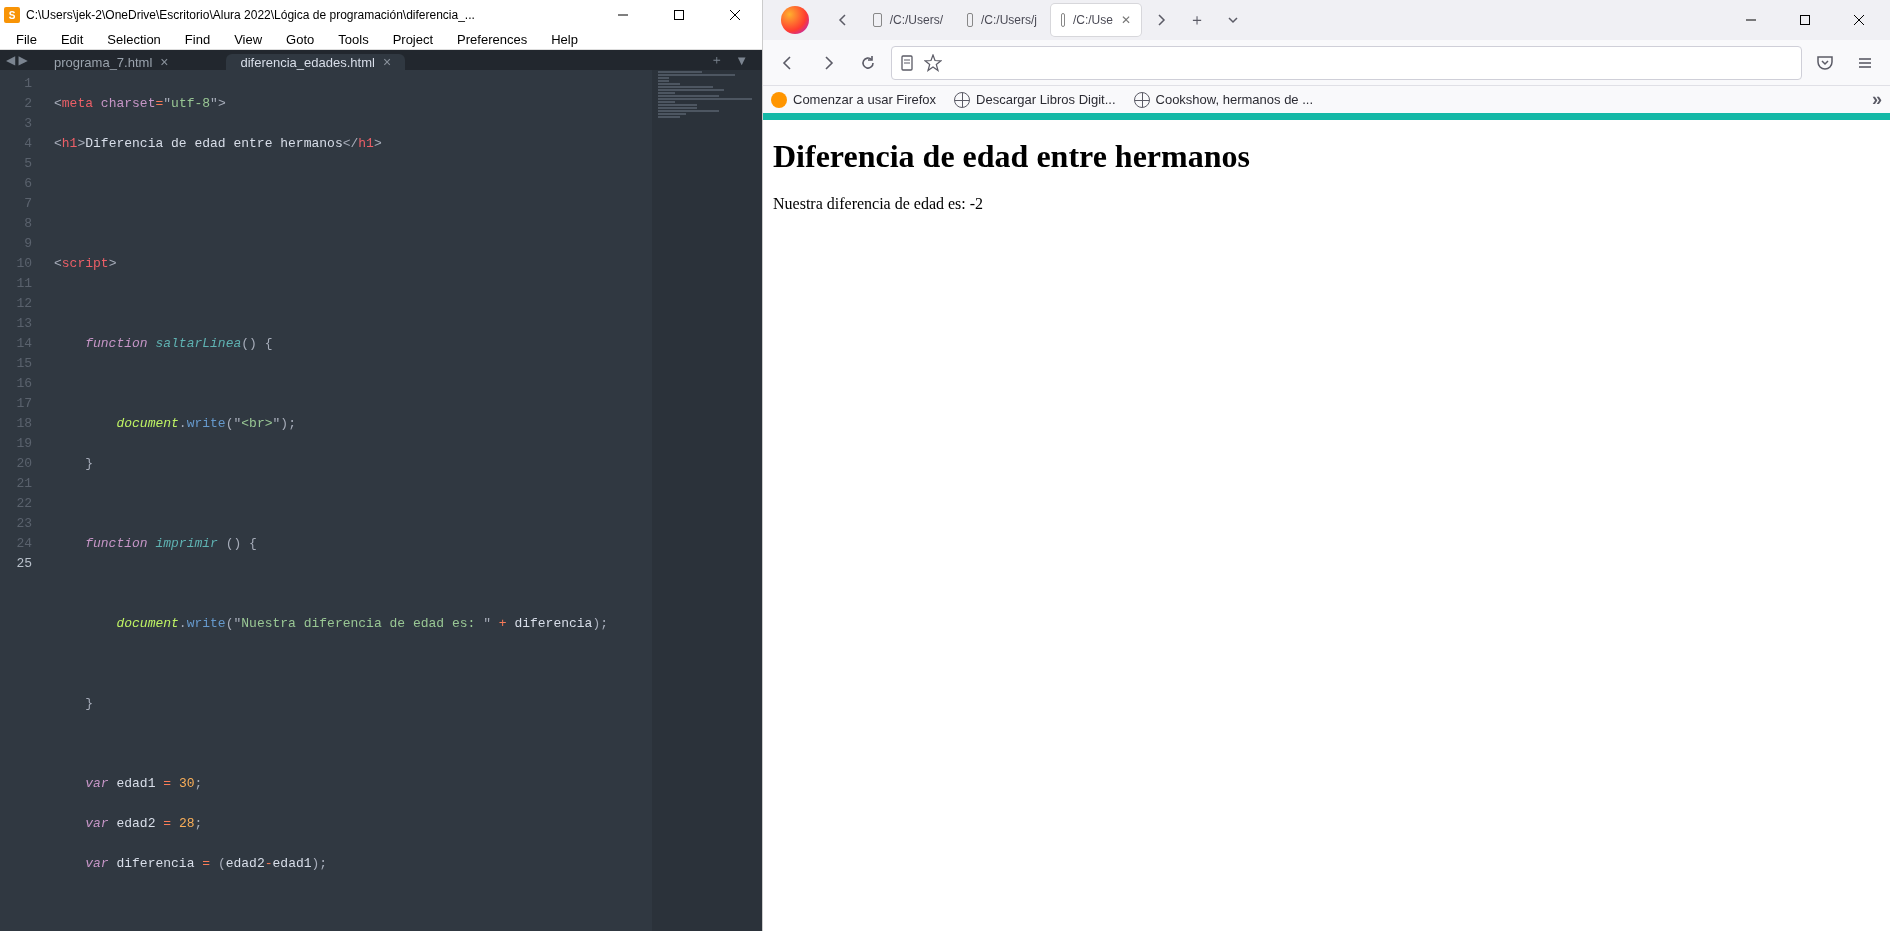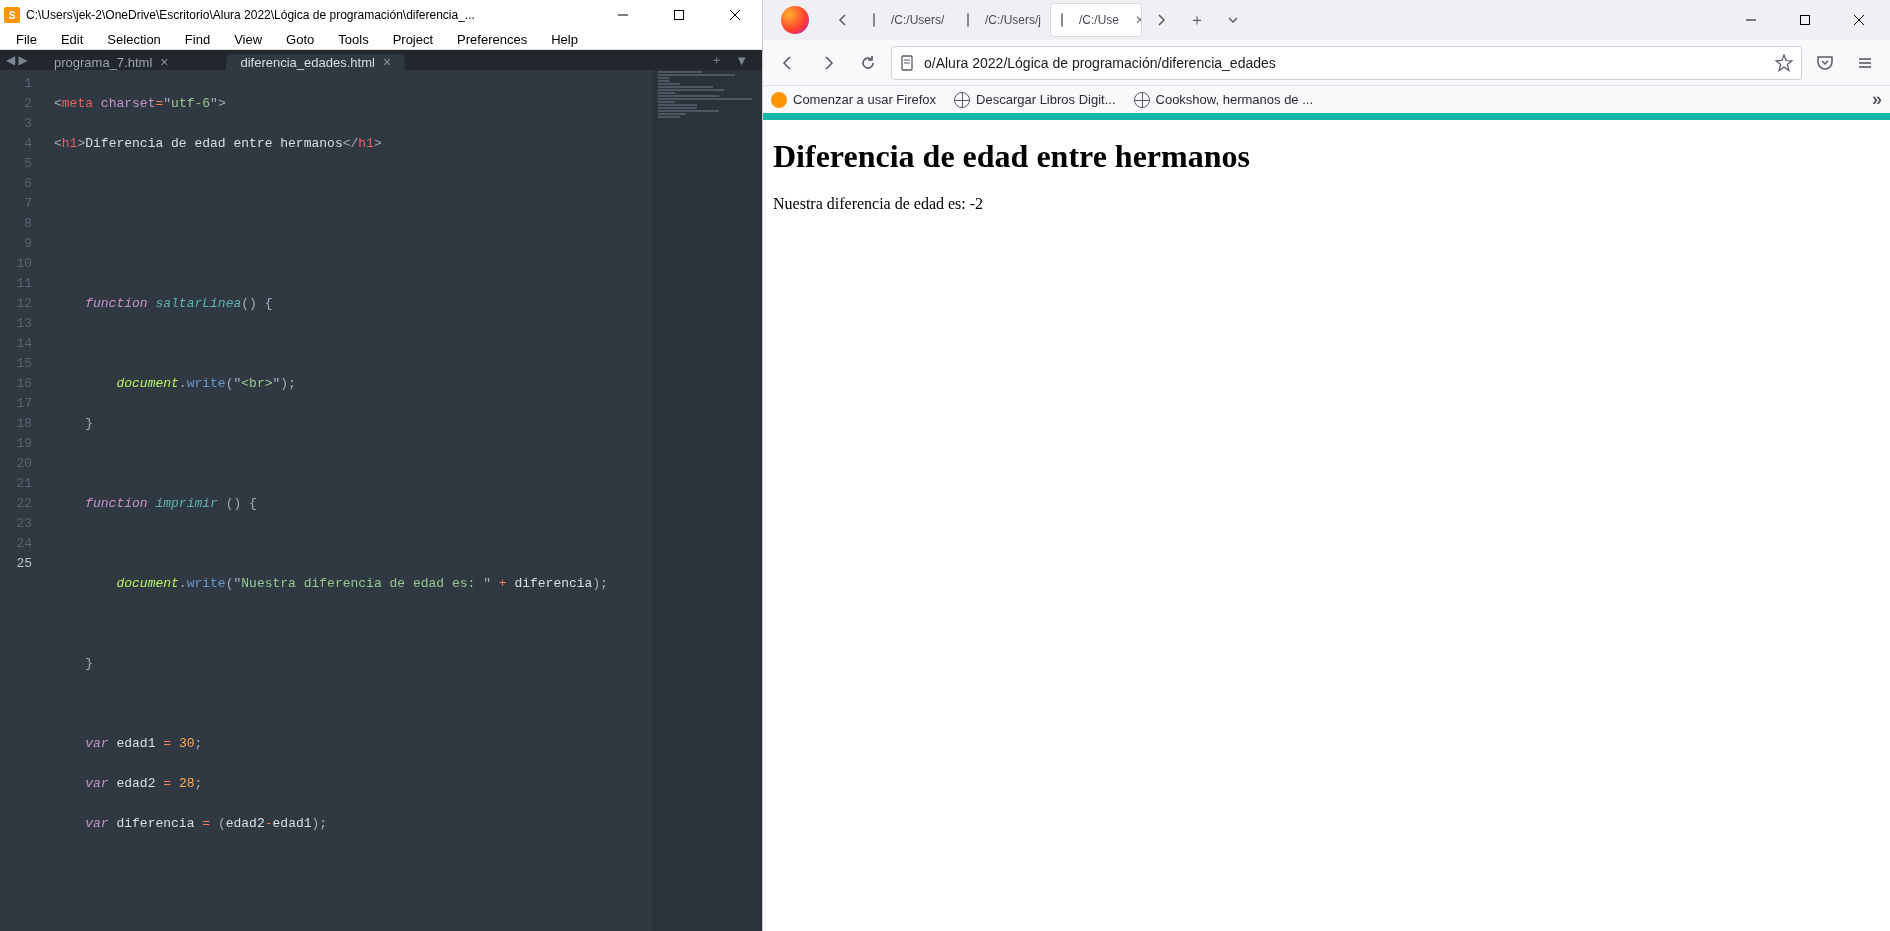--- a/index.html
+++ b/index.html
@@ -170,28 +170,28 @@
     background: radial-gradient(circle at 30% 30%, #ffb02e, #ff3b30 60%, #a020f0 100%);
     position: relative;
   }
   .ff-navarr {
     width: 32px; height: 32px;
     display: flex; align-items: center; justify-content: center;
     color: #5b5b66; font-size: 16px;
   }
   .ff-tab {
     height: 32px;
-    display: flex; align-items: center; gap: 16px;
+    display: flex; align-items: center; gap: 8px;
     padding: 0 10px;
     border-radius: 4px;
     color: #4a4a55;
     font-size: 12px;
     min-width: 0;
     max-width: 90px;
-    overflow: hidden; white-space: nowrap;
+    overflow: hidden; white-space: nowrap; justify-content: flex-end;
   }
   .ff-tab .fileicon {
     width: 14px; height: 14px;
     border: 1px solid #888; border-radius: 2px;
     position: relative;
   }
   .ff-tab.active {
     background: #fff;
     box-shadow: 0 0 0 1px #d7d7db;
   }
@@ -355,24 +355,25 @@
       <div class="ln">19</div>
       <div class="ln">20</div>
       <div class="ln">21</div>
       <div class="ln">22</div>
       <div class="ln">23</div>
       <div class="ln">24</div>
       <div class="ln cur">25</div>
     </div>
 
     <div class="st-code">
-<div class="line"><span class="tok-punc">&lt;</span><span class="tok-tag">meta</span><span> </span><span class="tok-attr">charset</span><span class="tok-op">=</span><span class="tok-punc">"</span><span class="tok-str">utf-6</span><span class="tok-punc">"</span><span class="tok-punc">&gt;</span></div>
+<div class="line"><span class="tok-punc">&lt;</span><span class="tok-tag">meta</span><span> </span><span class="tok-attr">charset</span><span class="tok-op">=</span><span class="tok-punc">"</span><span class="tok-str">utf-8</span><span class="tok-punc">"</span><span class="tok-punc">&gt;</span></div>
 <div class="line"><span class="tok-punc">&lt;</span><span class="tok-tag">h1</span><span class="tok-punc">&gt;</span><span class="tok-text">Diferencia de edad entre hermanos</span><span class="tok-punc">&lt;/</span><span class="tok-tag">h1</span><span class="tok-punc">&gt;</span></div>
 <div class="line"></div>
 <div class="line"></div>
+<div class="line"><span class="tok-punc">&lt;</span><span class="tok-tag">script</span><span class="tok-punc">&gt;</span></div>
 <div class="line"></div>
 <div class="line"><span>    </span><span class="tok-kw">function</span><span> </span><span class="tok-fn">saltarLinea</span><span class="tok-punc">()</span><span> </span><span class="tok-punc">{</span></div>
 <div class="line"></div>
 <div class="line"><span>        </span><span class="tok-obj">document</span><span class="tok-punc">.</span><span class="tok-fn2">write</span><span class="tok-punc">(</span><span class="tok-punc">"</span><span class="tok-str">&lt;br&gt;</span><span class="tok-punc">"</span><span class="tok-punc">)</span><span class="tok-punc">;</span></div>
 <div class="line"><span>    </span><span class="tok-punc">}</span></div>
 <div class="line"></div>
 <div class="line"><span>    </span><span class="tok-kw">function</span><span> </span><span class="tok-fn">imprimir</span><span> </span><span class="tok-punc">()</span><span> </span><span class="tok-punc">{</span></div>
 <div class="line"></div>
 <div class="line"><span>        </span><span class="tok-obj">document</span><span class="tok-punc">.</span><span class="tok-fn2">write</span><span class="tok-punc">(</span><span class="tok-punc">"</span><span class="tok-str">Nuestra diferencia de edad es: </span><span class="tok-punc">"</span><span> </span><span class="tok-op">+</span><span> </span><span class="tok-var">diferencia</span><span class="tok-punc">)</span><span class="tok-punc">;</span></div>
 <div class="line"></div>
@@ -484,21 +485,20 @@
     </div>
 
     <div class="ff-urlbar">
       <span>
         <svg width="16" height="16" viewBox="0 0 16 16">
             <rect x="2" y="1" width="10" height="14" rx="1" fill="none" stroke="#5b5b66" stroke-width="1.3"></rect>
             <line x1="4" y1="5" x2="10" y2="5" stroke="#5b5b66"></line>
             <line x1="4" y1="8" x2="10" y2="8" stroke="#5b5b66"></line>
           </svg>
       </span>
-      <span class="ff-url-text">o/Alura 2022/Lógica de programación/diferencia_edades</span>
       <span>
         <svg width="18" height="18" viewBox="0 0 18 18">
             <polygon points="9,1 11,6.5 17,6.8 12.3,10.5 14,16.5 9,13 4,16.5 5.7,10.5 1,6.8 7,6.5" fill="none" stroke="#5b5b66" stroke-width="1.2"></polygon>
           </svg>
       </span>
     </div>
 
     <div class="ff-tb-btn">
       <svg width="18" height="18" viewBox="0 0 18 18">
           <path d="M2 3h14v5a7 7 0 0 1-14 0V3z" fill="none" stroke="#5b5b66" stroke-width="1.5"></path>

